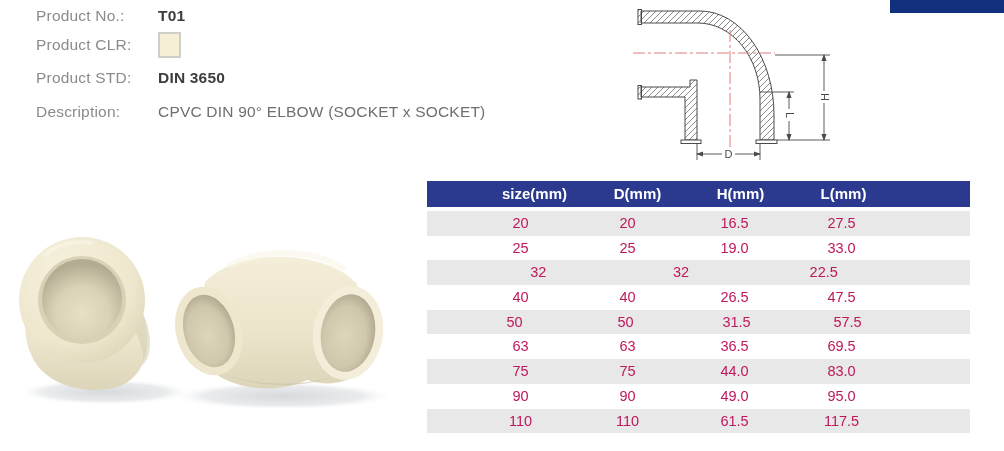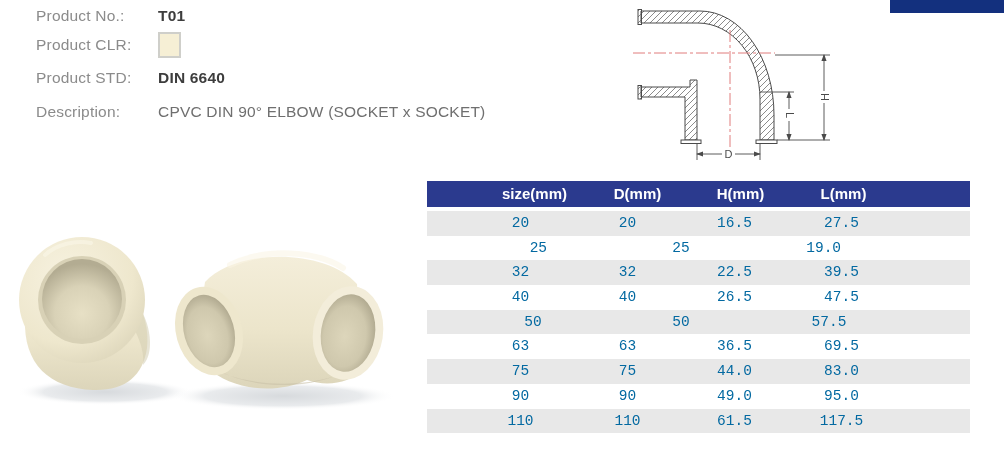--- a/index.html
+++ b/index.html
@@ -30,41 +30,41 @@
   
   .photo{position:absolute;left:5px;top:210px;width:420px;height:240px;}
 
   
   .spec{position:absolute;left:427px;top:181px;width:543px;font-size:14.5px;}
   .spec .thead{
     display:flex;height:26px;line-height:26px;background:#2b3a8e;color:#ffffff;
     font-weight:bold;font-size:15px;padding:0 75px 0 56px;
   }
   .spec .tbody{margin-top:4px;}
-  .spec .tr{display:flex;height:24.7px;line-height:24.7px;color:#0369a1;padding:0 75px 0 40px;font-family:Liberation Mono, monospace;}
+  .spec .tr{display:flex;height:24.7px;line-height:24.7px;color:#be185d;padding:0 75px 0 40px;}
   .spec .tr.alt{background:#e8e8e8;}
   .spec .th,.spec .td{flex:1;text-align:center;}
 </style>
 </head>
 <body>
 
 <div class="corner-bar" style="background: rgb(19, 48, 126);"></div>
 
 <div class="info">
   <div class="info-row r0">
     <span class="info-label">Product No.:</span>
     <span class="info-value">T01</span>
   </div>
   <div class="info-row r1">
     <span class="info-label">Product CLR:</span>
     <span class="swatch" style="background: rgb(246, 239, 213);"></span>
   </div>
   <div class="info-row r2">
     <span class="info-label">Product STD:</span>
-    <span class="info-value">DIN 6640</span>
+    <span class="info-value">DIN 3650</span>
   </div>
   <div class="info-row r3">
     <span class="info-label">Description:</span>
     <span class="info-value plain">CPVC DIN 90° ELBOW (SOCKET x SOCKET)</span>
   </div>
 </div>
 
 <svg class="drawing" viewBox="0 0 210 170">
   <defs>
     <pattern id="hatch" patternUnits="userSpaceOnUse" width="6" height="6">
@@ -183,36 +183,37 @@
       <div class="tr alt" style="background: rgb(232, 232, 232);">
         <div class="td">20</div>
         <div class="td">20</div>
         <div class="td">16.5</div>
         <div class="td">27.5</div>
       </div>
       <div class="tr">
         <div class="td">25</div>
         <div class="td">25</div>
         <div class="td">19.0</div>
+        <div class="td">33.0</div>
       </div>
       <div class="tr alt" style="background: rgb(232, 232, 232);">
         <div class="td">32</div>
         <div class="td">32</div>
         <div class="td">22.5</div>
-        <div class="td">39.5</div>
       </div>
       <div class="tr">
         <div class="td">40</div>
         <div class="td">40</div>
         <div class="td">26.5</div>
         <div class="td">47.5</div>
       </div>
       <div class="tr alt" style="background: rgb(232, 232, 232); gap: 16px;">
         <div class="td">50</div>
         <div class="td">50</div>
+        <div class="td">31.5</div>
         <div class="td">57.5</div>
       </div>
       <div class="tr">
         <div class="td">63</div>
         <div class="td">63</div>
         <div class="td">36.5</div>
         <div class="td">69.5</div>
       </div>
       <div class="tr alt" style="background: rgb(232, 232, 232);">
         <div class="td">75</div>

